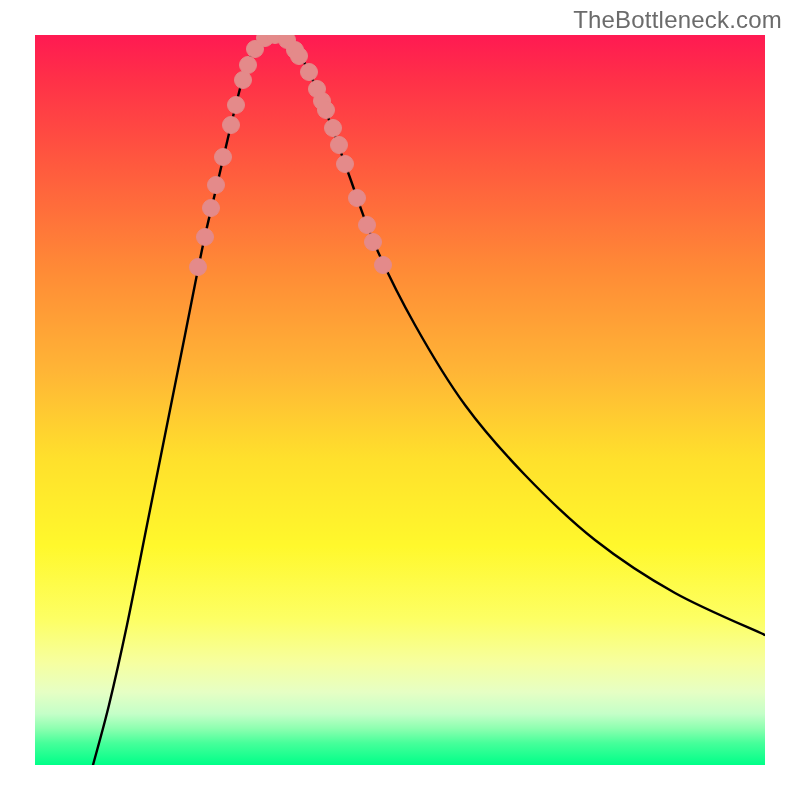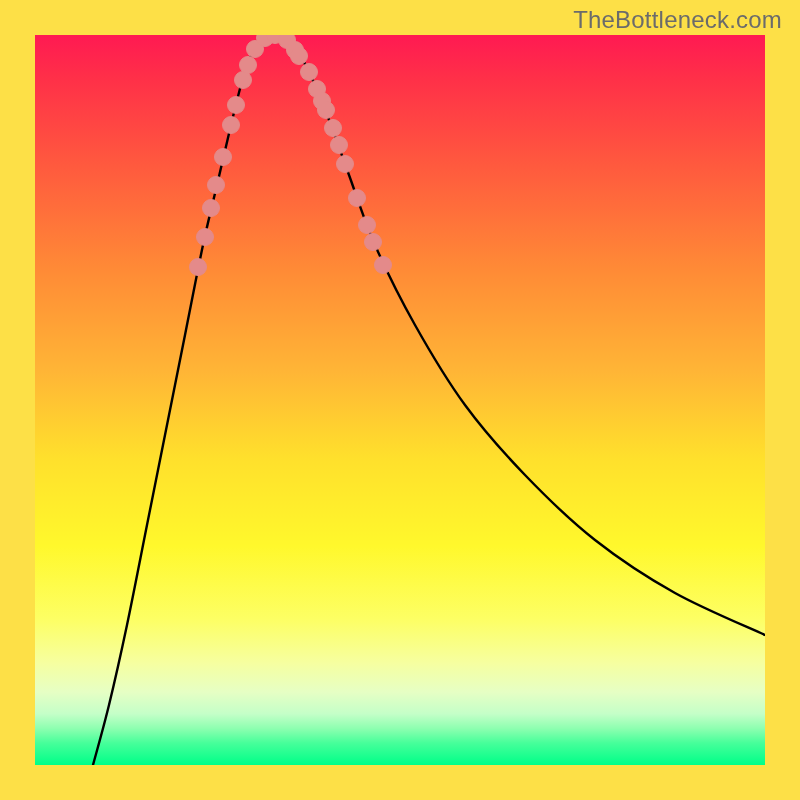--- a/index.html
+++ b/index.html
@@ -10,21 +10,21 @@
     overflow: hidden;
     background: #000;
     font-family: Arial, Helvetica, sans-serif;
   }
   .frame {
     position: absolute;
     left: 0;
     top: 0;
     width: 800px;
     height: 800px;
-    background: #fde047;
+    background: #ffffff;
   }
   .plot {
     position: absolute;
     left: 35px;
     top: 35px;
     width: 730px;
     height: 730px;
     overflow: hidden;
   }
   .gradient {

